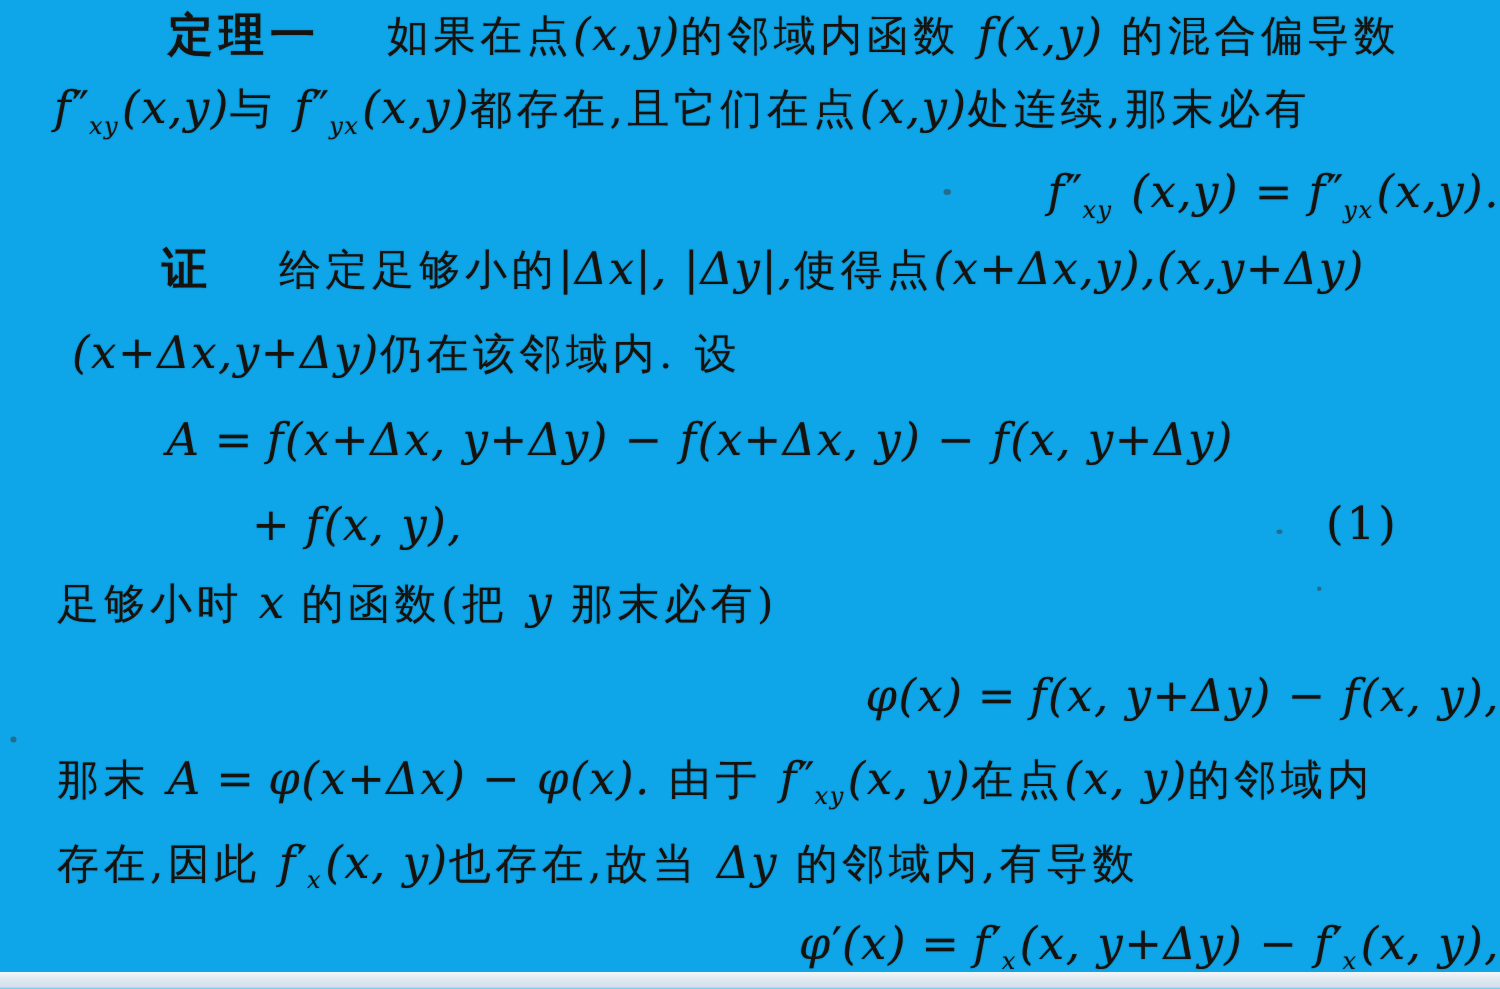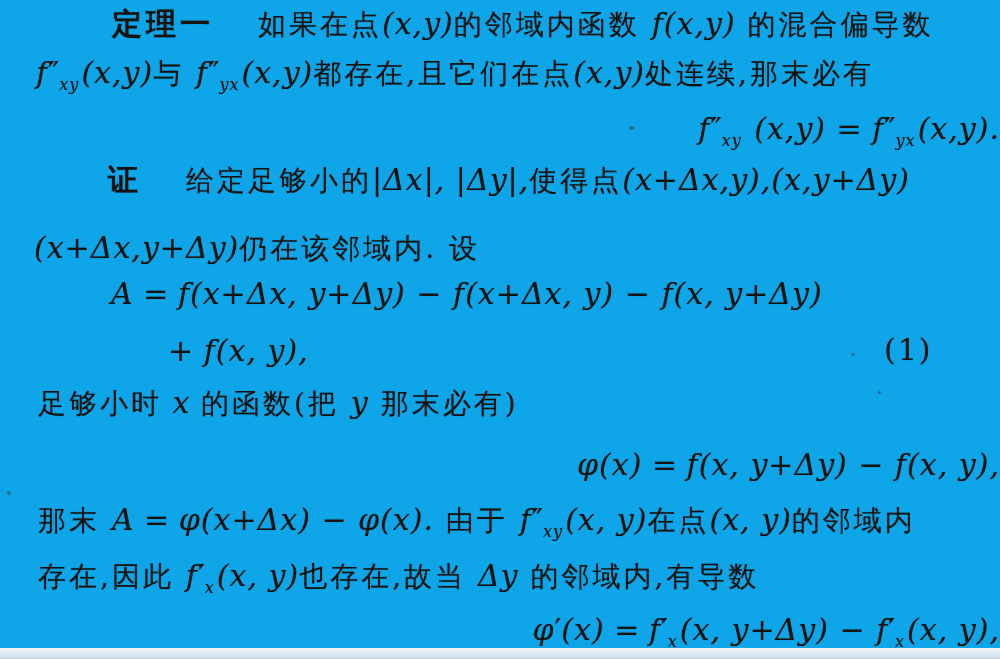--- a/index.html
+++ b/index.html
@@ -85,21 +85,21 @@
 </style>
 </head>
 <body>
 
 <div id="page">
   <div>
       <div class="line" style="top: 5px; left: 112px;"><span class="seg-hd">定理一</span><span class="seg-cjk">如果在点</span><span class="seg-m">(x,y)</span><span class="seg-cjk">的邻域内函数 </span><span class="seg-m">f(x,y)</span><span class="seg-cjk"> 的混合偏导数</span></div>
       <div class="line" style="top: 54px; left: 36px;"><span class="seg-m">f</span><span class="seg-r">″</span><span class="seg-sub">xy</span><span class="seg-m">(x,y)</span><span class="seg-cjk">与 </span><span class="seg-m">f</span><span class="seg-r">″</span><span class="seg-sub">yx</span><span class="seg-m">(x,y)</span><span class="seg-cjk">都存在,且它们在点</span><span class="seg-m">(x,y)</span><span class="seg-cjk">处连续,那末必有</span></div>
       <div class="line center" style="top: 110px;"><span class="seg-m">f</span><span class="seg-r">″</span><span class="seg-sub">xy</span><span class="seg-m"> (x,y) </span><span class="seg-r">=</span><span class="seg-m"> f</span><span class="seg-r">″</span><span class="seg-sub">yx</span><span class="seg-m">(x,y).</span></div>
       <div class="line" style="top: 161px; left: 108px;"><span class="seg-hd">证</span><span class="seg-cjk">给定足够小的</span><span class="seg-m">|Δx|, |Δy|,</span><span class="seg-cjk">使得点</span><span class="seg-m">(x+Δx,y),(x,y+Δy)</span></div>
-      <div class="line" style="top: 217px; left: 34px; margin-top: 12px;"><span class="seg-m">(x+Δx,y+Δy)</span><span class="seg-cjk">仍在该邻域内. 设</span></div>
+      <div class="line" style="top: 217px; left: 48px;"><span class="seg-m">(x+Δx,y+Δy)</span><span class="seg-cjk">仍在该邻域内. 设</span></div>
       <div class="line" style="top: 275px; left: 111px;"><span class="seg-m">A</span><span class="seg-r"> = </span><span class="seg-m">f(x+Δx, y+Δy) − f(x+Δx, y) − f(x, y+Δy)</span></div>
       <div class="line" style="top: 332px; left: 168px;"><span class="seg-r">+</span><span class="seg-m"> f(x, y),</span></div>
       <div class="line" style="top: 384px; left: 38px;"><span class="seg-cjk">足够小时</span><span class="seg-m"> x </span><span class="seg-cjk">的函数(把 </span><span class="seg-m">y</span><span class="seg-cjk"> 那末必有)</span></div>
       <div class="line center" style="top: 446px;"><span class="seg-m">φ(x)</span><span class="seg-r"> = </span><span class="seg-m">f(x, y+Δy) − f(x, y),</span></div>
       <div class="line" style="top: 501px; left: 38px;"><span class="seg-cjk">那末 </span><span class="seg-m">A</span><span class="seg-r"> = </span><span class="seg-m">φ(x+Δx) − φ(x).</span><span class="seg-cjk"> 由于 </span><span class="seg-m">f</span><span class="seg-r">″</span><span class="seg-sub">xy</span><span class="seg-m">(x, y)</span><span class="seg-cjk">在点</span><span class="seg-m">(x, y)</span><span class="seg-cjk">的邻域内</span></div>
       <div class="line" style="top: 557px; left: 38px;"><span class="seg-cjk">存在,因此 </span><span class="seg-m">f</span><span class="seg-r">′</span><span class="seg-sub">x</span><span class="seg-m">(x, y)</span><span class="seg-cjk">也存在,故当 </span><span class="seg-m">Δy</span><span class="seg-cjk"> 的邻域内,有导数</span></div>
       <div class="line center" style="top: 611px;"><span class="seg-m">φ</span><span class="seg-r">′</span><span class="seg-m">(x)</span><span class="seg-r"> = </span><span class="seg-m">f</span><span class="seg-r">′</span><span class="seg-sub">x</span><span class="seg-m">(x, y+Δy) − </span><span class="seg-m">f</span><span class="seg-r">′</span><span class="seg-sub">x</span><span class="seg-m">(x, y),</span></div>
       <div class="speck" style="left: 629px; top: 126px; width: 5px; height: 4px;"></div>
       <div class="speck" style="left: 851px; top: 353px; width: 4px; height: 3px;"></div>
       <div class="speck" style="left: 7px; top: 491px; width: 4px; height: 4px;"></div>

